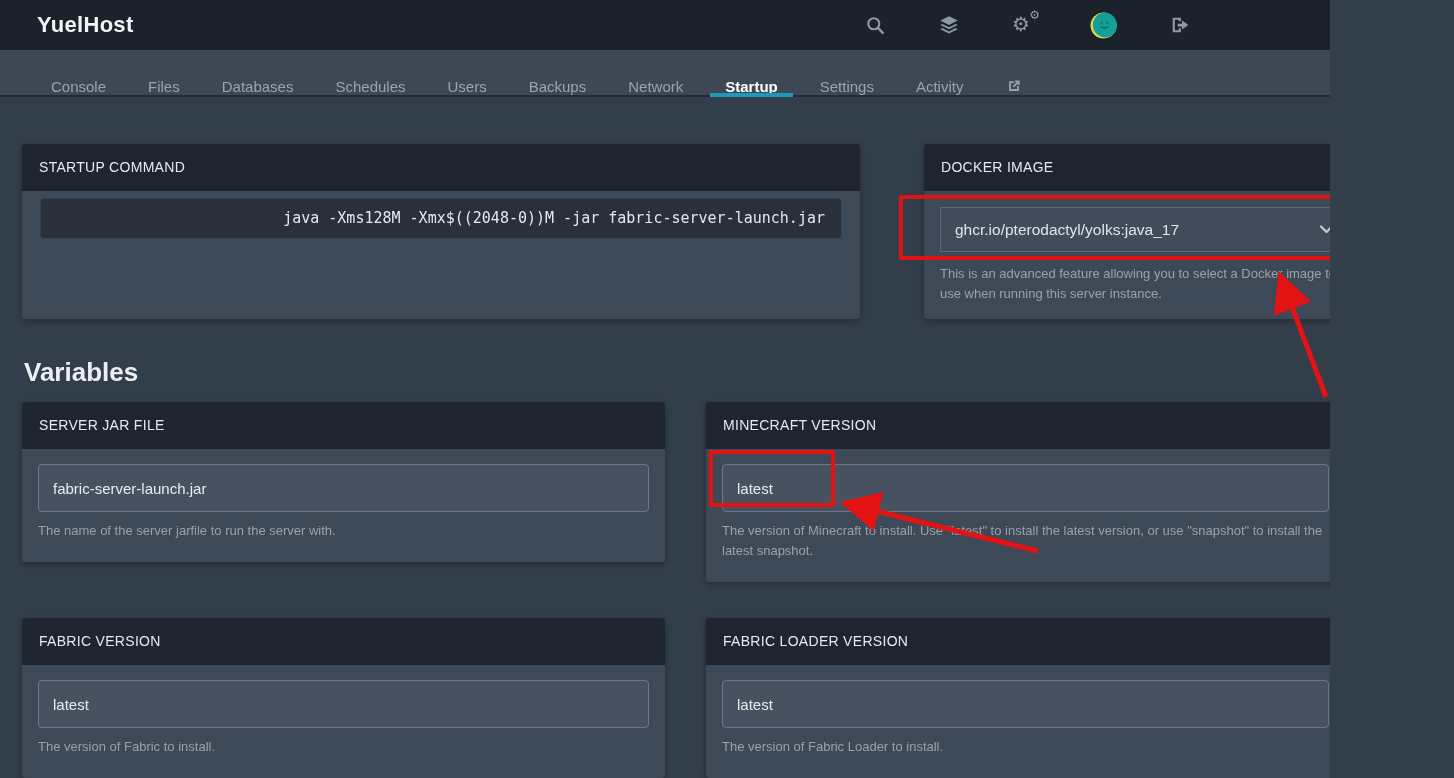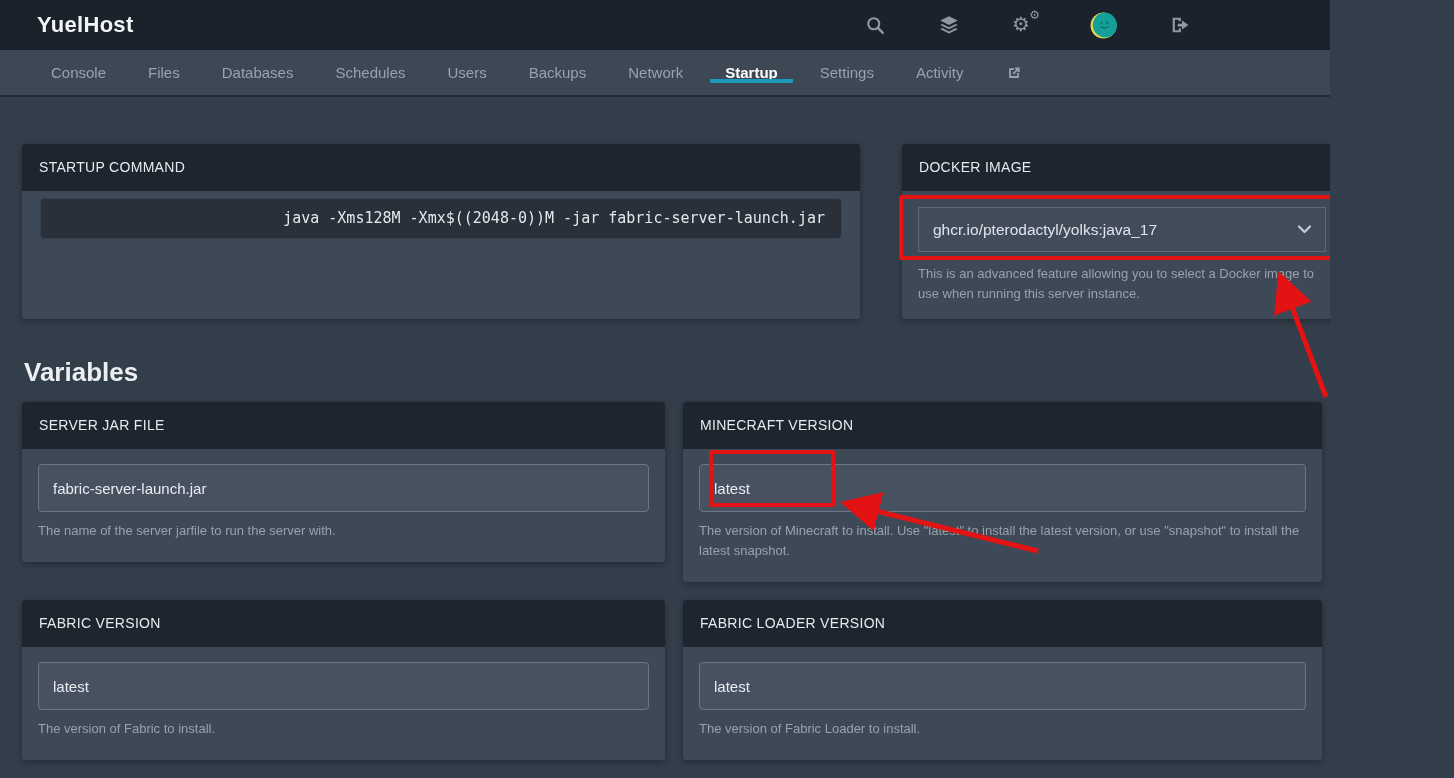--- a/index.html
+++ b/index.html
@@ -12,40 +12,40 @@
   .brand { color:#f2f5f8; font-size:22px; font-weight:bold; letter-spacing:.3px; }
   .topbar-icons { margin-left:auto; display:flex; align-items:center; gap:52px; }
   .tbicon { width:22px; height:22px; display:flex; align-items:center; justify-content:center; cursor:pointer; }
   .tbicon svg { display:block; }
   .gears { position:relative; width:26px; height:24px; color:#8e99a4; font-family:"DejaVu Sans", sans-serif; }
   .gear-big { position:absolute; left:0; top:1px; font-size:20px; line-height:20px; }
   .gear-small { position:absolute; right:-2px; top:-4px; font-size:12px; line-height:12px; }
   .avatar { width:27px; height:27px; border-radius:50%; overflow:hidden; cursor:pointer; }
 
   
-  .navbar { height:47px; background:#3d4854; border-bottom:2px solid #232a33; display:flex; align-items:center; padding-left:30px; }
+  .navbar { height:47px; background:#3d4854; border-bottom:2px solid #232a33; display:flex; align-items:flex-end; padding-left:30px; }
   .tab { position:relative; display:flex; align-items:center; padding:0 21px; color:#98a3ae; font-size:15px; cursor:pointer; }
   .tab.active { color:#ffffff; font-weight:bold; }
   .tab.active::after { content:""; position:absolute; left:6px; right:6px; bottom:-2px; height:4px; background:#1a99b8; }
   .tab svg { display:block; }
 
   
   .main { padding:47px 0 0 22px; width:1345px; }
-  .row1 { display:grid; grid-template-columns:838px 440px; gap:42px; align-items:stretch; }
+  .row1 { display:grid; grid-template-columns:838px 440px; gap:64px; align-items:stretch; }
   .panel { background:#3e4957; border-radius:3px; box-shadow:0 2px 6px rgba(0,0,0,.32); overflow:hidden; }
   .panel-header { background:#1e252e; color:#e6eaee; font-size:14px; letter-spacing:.3px; padding:15px 17px; height:47px; }
   .panel-body { padding:16px; }
   .sc-body { padding:7px 18px;text-align:right; }
   .codebox { background:#29303a; border:1px solid #39414c; border-radius:4px; padding:10px 16px;
              font-family:"DejaVu Sans Mono", monospace; font-size:15px; color:#e3e8ed; white-space:nowrap; height:41px; }
   .selectbox { height:45px; background:#414b59; border:1px solid #5d6878; border-radius:0; padding:0 14px;
                display:flex; align-items:center; justify-content:space-between; color:#e0e5eb; font-size:15.5px; cursor:pointer; }
   .desc { margin-top:12px; font-size:13px; line-height:1.5; color:#99a1ab; }
   .vars-heading { color:#eceff2; font-size:26px; font-weight:600; margin:38px 0 14px 2px; }
-  .vars-grid { display:grid; grid-template-columns:643px 639px; column-gap:41px; row-gap:36px; align-items:start;gap:18px; }
+  .vars-grid { display:grid; grid-template-columns:643px 639px; column-gap:41px; row-gap:36px; align-items:start; }
   .text-input { width:100%; height:48px; background:#47515f; border:1px solid #6d7787; border-radius:4px;
                 padding:17px 14px; color:#e8ecf0; font-size:15px; font-family:"Liberation Sans", sans-serif; }
   .field-desc { margin-top:9px; font-size:13px; line-height:1.55; color:#99a1ab; }
   .field-body { padding:15px 16px 21px; }
 
   
   .anno-box { position:absolute; border:4px solid #e41313; border-radius:2px; pointer-events:none; z-index:9; }
   .anno-arrows { position:absolute; left:0; top:0; pointer-events:none; z-index:9; }
 </style>
 </head>

